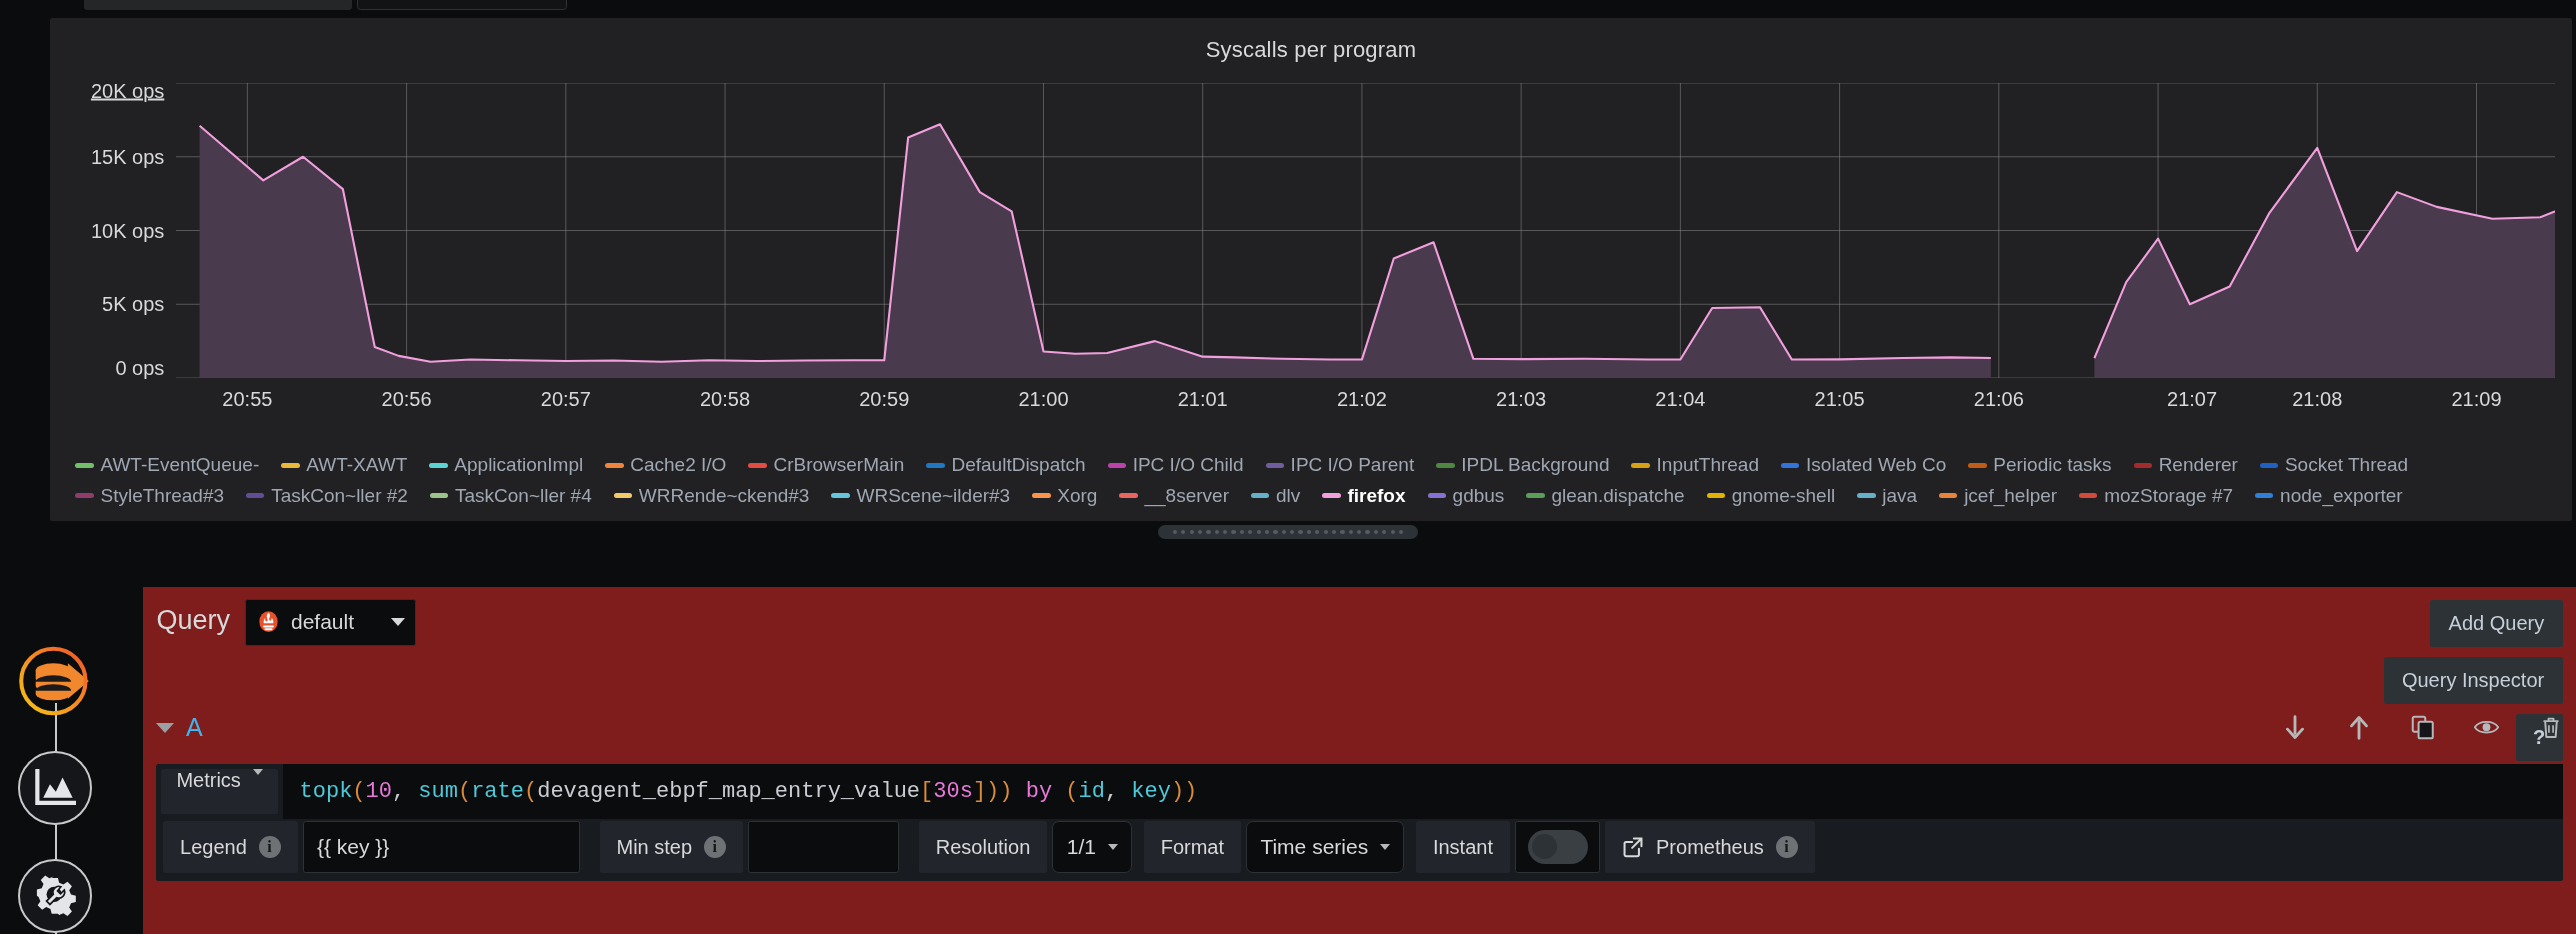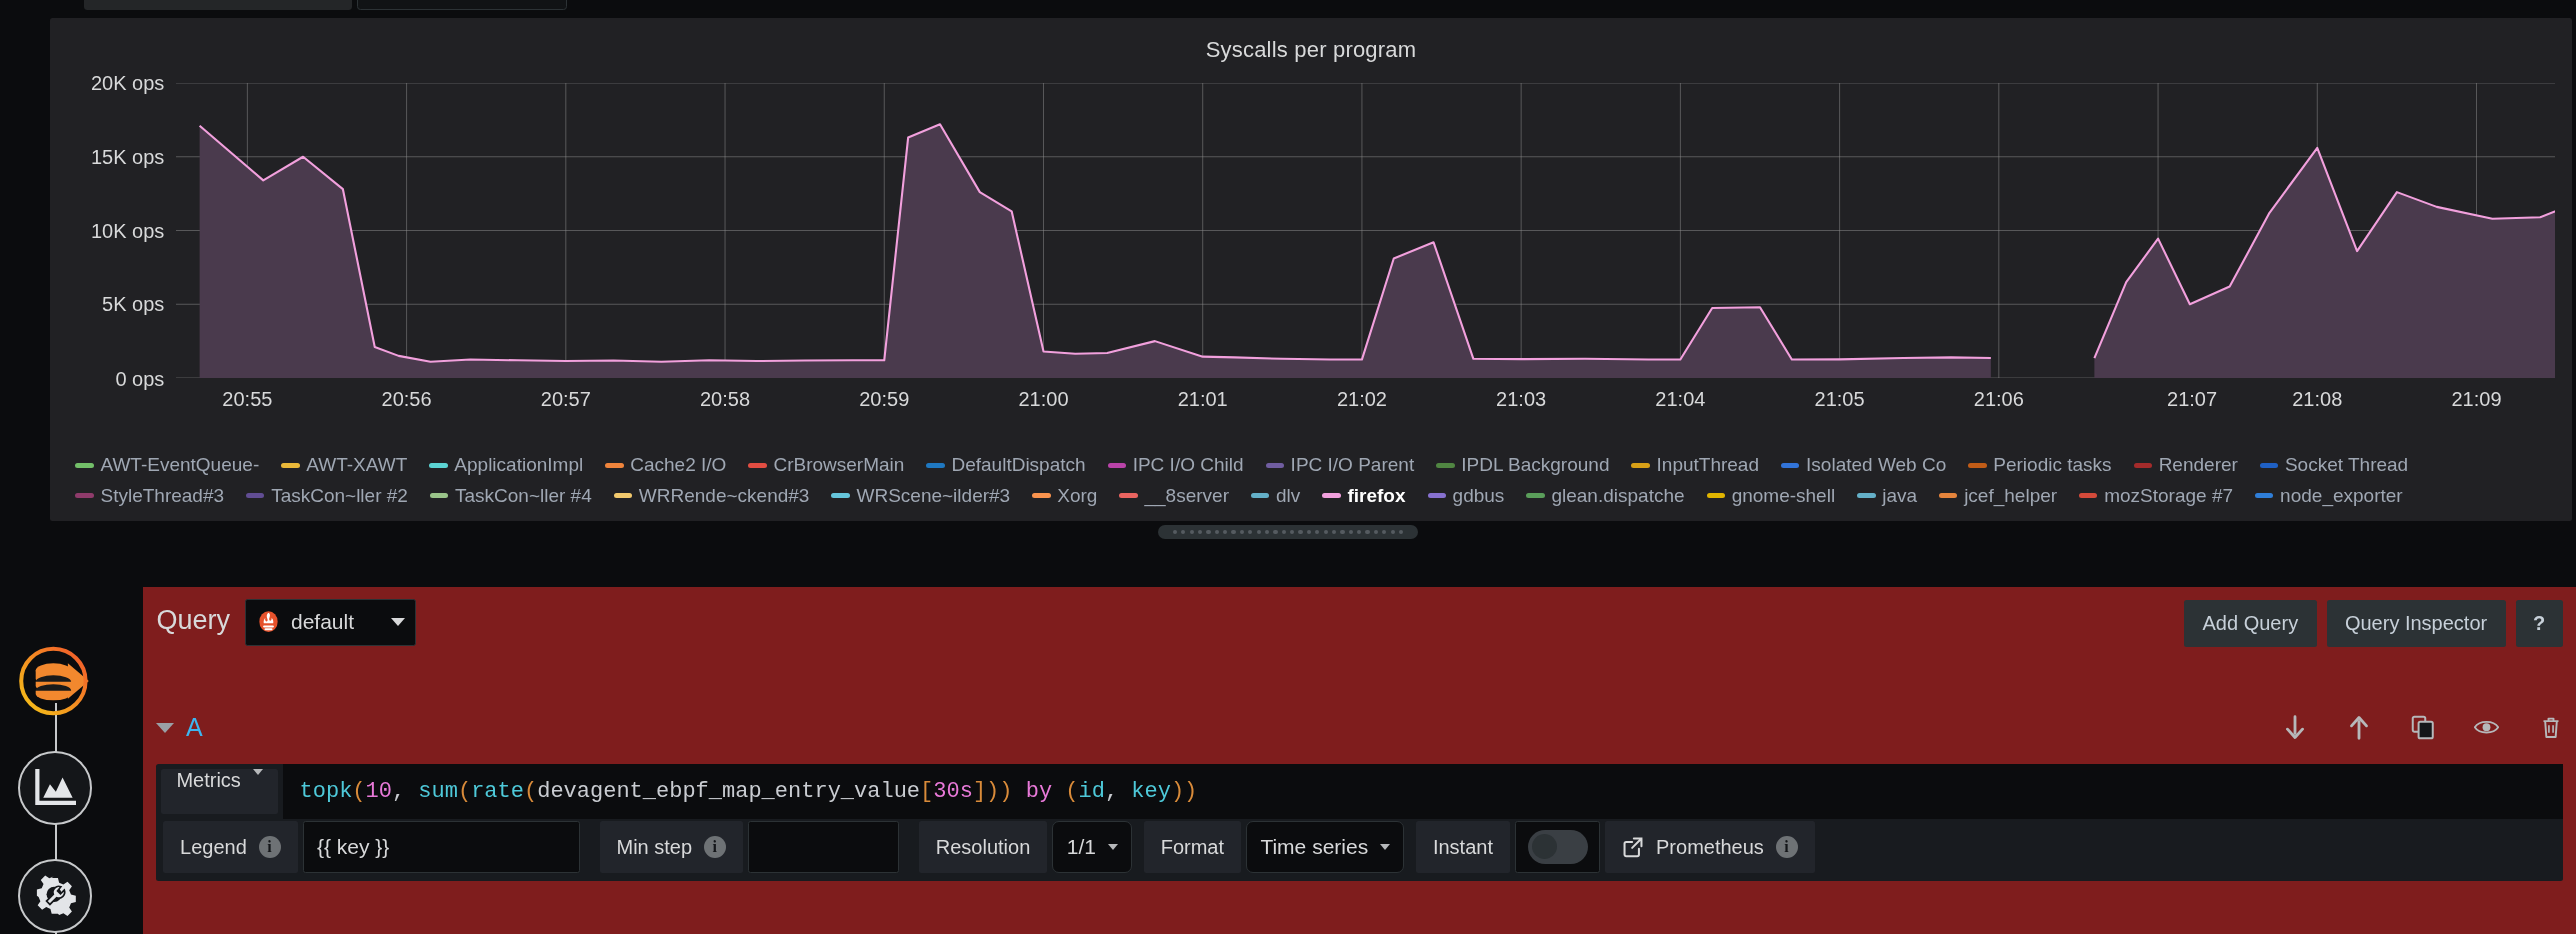--- a/index.html
+++ b/index.html
@@ -92,21 +92,21 @@
     background:#0b0c0e; border:0.8px solid #2c3235; border-radius:2.5px;
     display:flex; align-items:center; padding:0 10px; gap:10px; cursor:pointer;
   }
   .ds-name { color:#d8d9da; font-size:21px; flex:1; }
   .caret {
     width:0; height:0; border-left:7.5px solid transparent; border-right:7.5px solid transparent;
     border-top:8.4px solid #d8d9da;
   }
   .caret.sm { border-left-width:5.9px; border-right-width:5.9px; border-top-width:6.7px; border-top-color:#b6b8ba; }
 
-  .q-actions { position:absolute; right:13.4px; top:13.4px; display:flex; gap:10px; align-items:flex-end; }
+  .q-actions { position:absolute; right:13.4px; top:13.4px; display:flex; gap:10px; align-items:flex-end;flex-direction:column; }
   .btn {
     background:#2c3235; color:#c7d0d9; border:none; border-radius:2.5px;
     height:47px; padding:0 18.4px; font-size:20px; cursor:pointer;
     font-family:"Liberation Sans", sans-serif;
     display:flex; align-items:center; justify-content:center;
   }
   .btn.square { width:47px; padding:0; font-weight:bold; }
 
   
   .q-row { position:absolute; left:13.4px; top:117px; width:2407px; }
@@ -178,25 +178,25 @@
     <div class="tab-ghost-a"></div>
     <div class="tab-ghost-b"></div>
   </div>
 
   <div class="panel">
 
     <div class="panel-title">Syscalls per program</div>
 
     <div class="graph-wrap">
       <div class="yaxis" id="yaxis">
-          <div class="ytick" style="top: 296px; margin-left: 43px;">0 ops</div>
+          <div class="ytick" style="top: 285px; margin-left: 43px;">0 ops</div>
           <div class="ytick" style="top: 221px;">5K ops</div>
           <div class="ytick" style="top: 148px;">10K ops</div>
           <div class="ytick" style="top: 74px;">15K ops</div>
-          <div class="ytick" style="top: 0px;">20K ops</div>
+          <div class="ytick" style="top: 8px; text-decoration: underline;">20K ops</div>
         </div>
       <div class="plot">
         <svg id="plot-svg" viewBox="0 0 2838 352" preserveAspectRatio="none">
           <g id="gridlines">
               <line x1="0" x2="2838" y1="352" y2="352" stroke="#8e8e8e" stroke-width="1.1" opacity="0.55"></line>
               <line x1="0" x2="2838" y1="264" y2="264" stroke="#8e8e8e" stroke-width="1.1" opacity="0.55"></line>
               <line x1="0" x2="2838" y1="176" y2="176" stroke="#8e8e8e" stroke-width="1.1" opacity="0.55"></line>
               <line x1="0" x2="2838" y1="88" y2="88" stroke="#8e8e8e" stroke-width="1.1" opacity="0.55"></line>
               <line x1="0" x2="2838" y1="0" y2="0" stroke="#8e8e8e" stroke-width="1.1" opacity="0.55"></line>
               <line x1="85.14" x2="85.14" y1="0" y2="352" stroke="#8e8e8e" stroke-width="1.1" opacity="0.55"></line>

